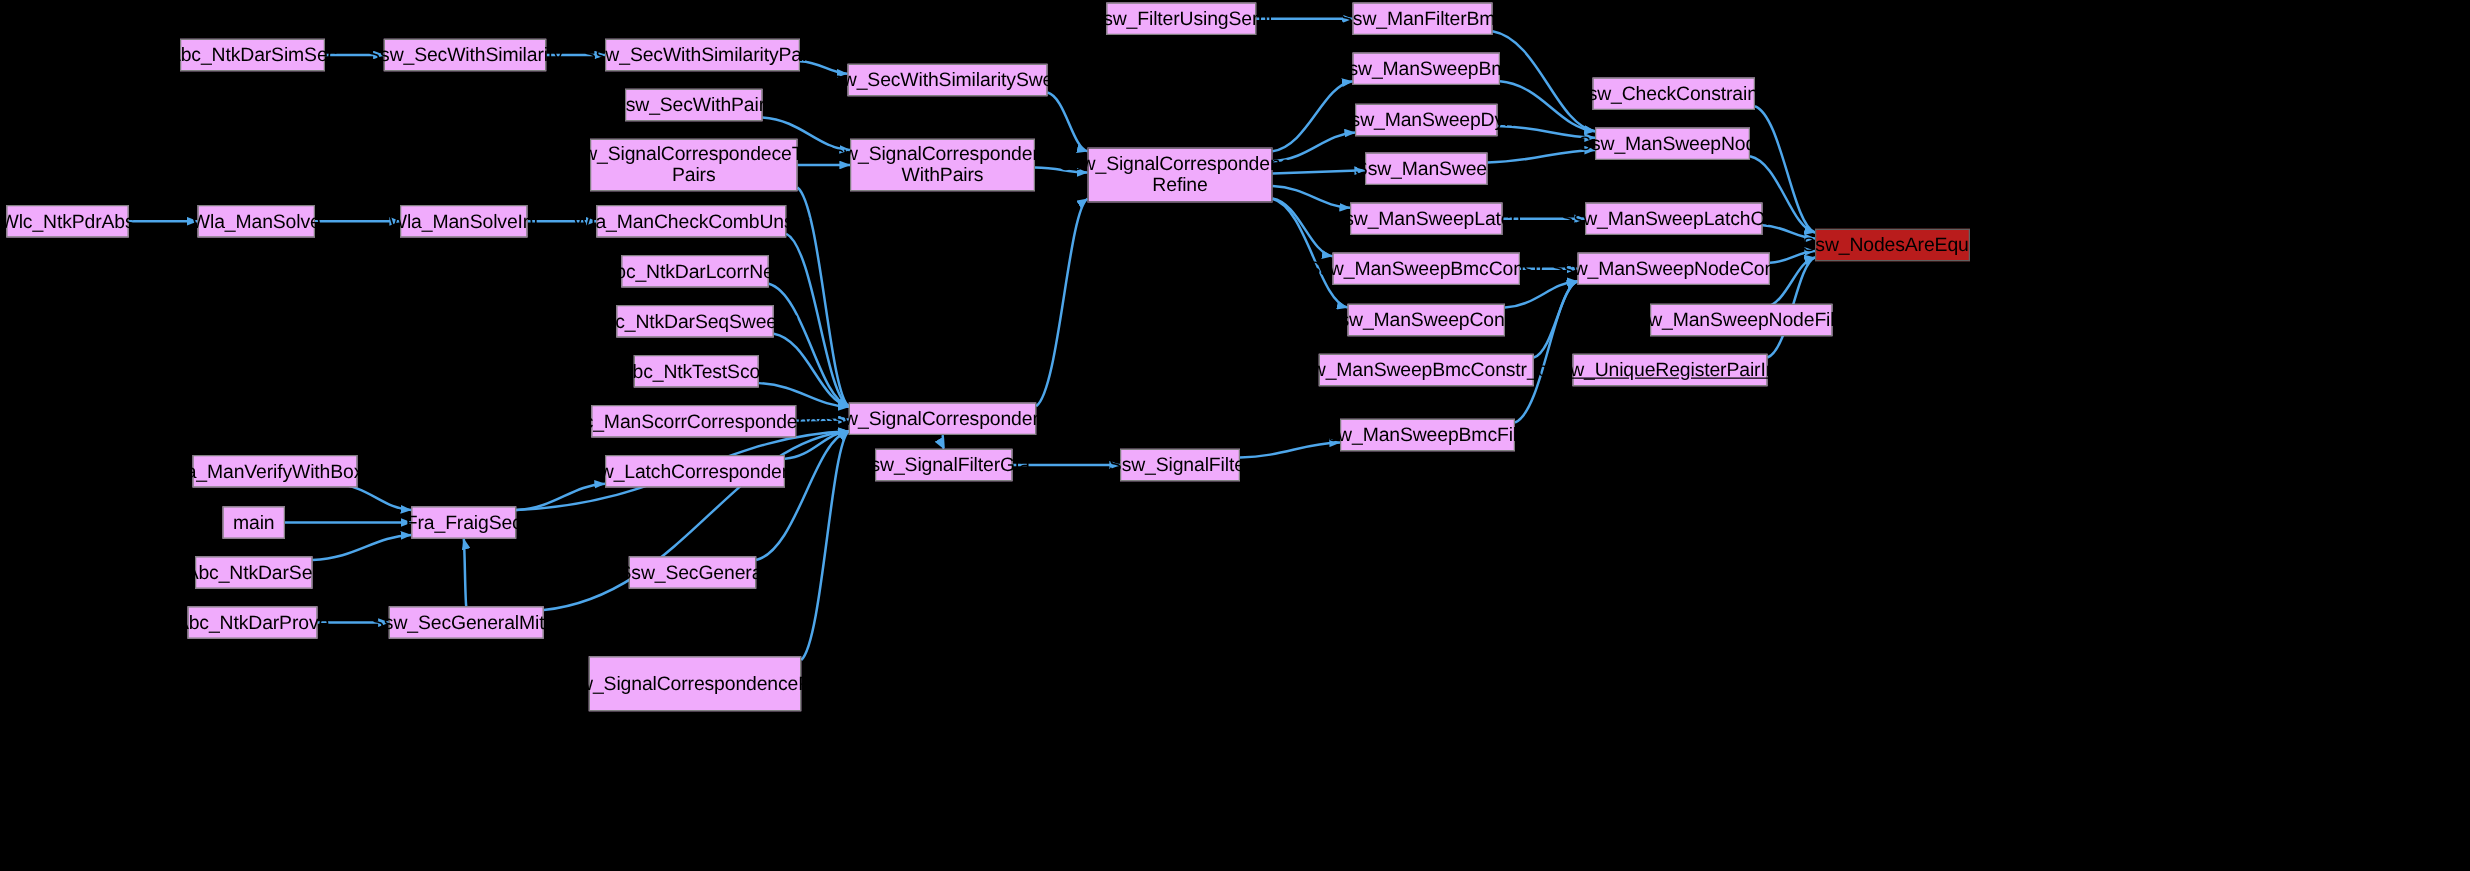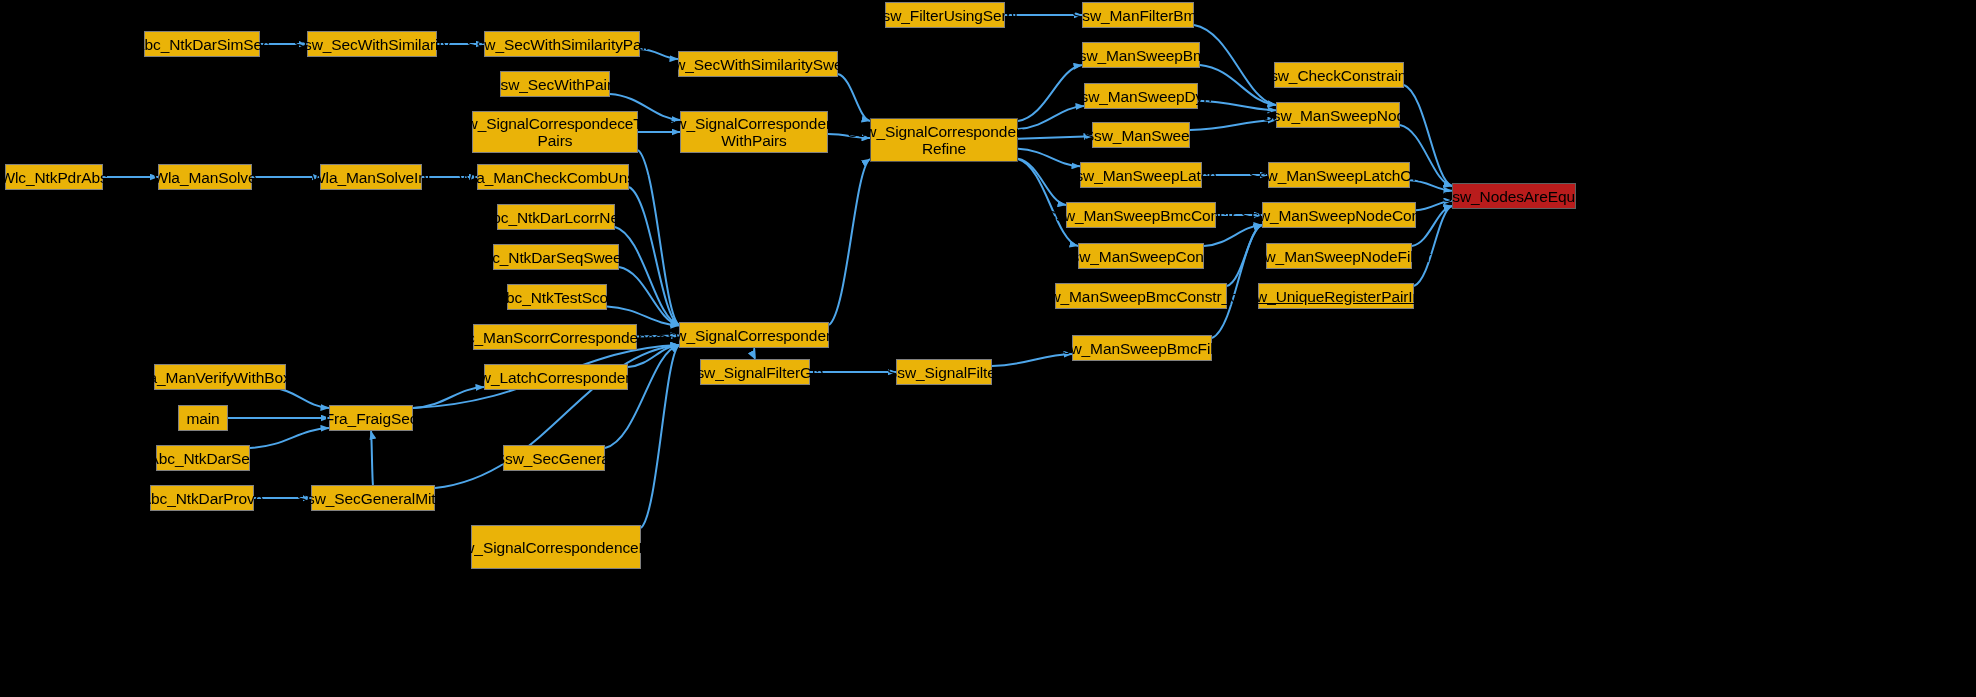--- a/index.html
+++ b/index.html
@@ -19,21 +19,21 @@
     position: absolute;
     left: 0;
     top: 0;
     width: 1976px;
     height: 697px;
     pointer-events: none;
   }
   .node {
     position: absolute;
     box-sizing: border-box;
-    background: #eab308;
+    background: #f0abfc;
     border: 1px solid #808080;
     color: #000000;
     font-size: 15.5px;
     line-height: 17px;
     display: flex;
     align-items: center;
     justify-content: center;
     text-align: center;
     white-space: pre-line;
     letter-spacing: -0.1px;
@@ -153,17 +153,17 @@
       <div class="node" style="left: 1092px; top: 122px; width: 98px; height: 26px;">Ssw_ManSweep</div>
       <div class="node" style="left: 1080px; top: 162px; width: 122px; height: 26px;">Ssw_ManSweepLatch</div>
       <div class="node" style="left: 1066px; top: 202px; width: 150px; height: 26px;">Ssw_ManSweepBmcConstr</div>
       <div class="node" style="left: 1078px; top: 243px; width: 126px; height: 26px;">Ssw_ManSweepConstr</div>
       <div class="node" style="left: 1055px; top: 283px; width: 172px; height: 26px;">Ssw_ManSweepBmcConstr_old</div>
       <div class="node" style="left: 1072px; top: 335px; width: 140px; height: 26px;">Ssw_ManSweepBmcFilter</div>
       <div class="node" style="left: 1274px; top: 62px; width: 130px; height: 26px;">Ssw_CheckConstraints</div>
       <div class="node" style="left: 1276px; top: 102px; width: 124px; height: 26px;">Ssw_ManSweepNode</div>
       <div class="node" style="left: 1268px; top: 162px; width: 142px; height: 26px;">Ssw_ManSweepLatchOne</div>
       <div class="node" style="left: 1262px; top: 202px; width: 154px; height: 26px;">Ssw_ManSweepNodeConstr</div>
-      <div class="node" style="left: 1266px; top: 243px; width: 146px; height: 26px;">Ssw_ManSweepNodeFilter</div>
+      <div class="node" style="left: 1320px; top: 243px; width: 146px; height: 26px;">Ssw_ManSweepNodeFilter</div>
       <div class="node" style="left: 1258px; top: 283px; width: 156px; height: 26px; text-decoration: underline;">Ssw_UniqueRegisterPairInfo</div>
       <div class="node highlight" style="left: 1452px; top: 183px; width: 124px; height: 26px;">Ssw_NodesAreEquiv</div>
     </div>
 </div>
 
 </body></html>

